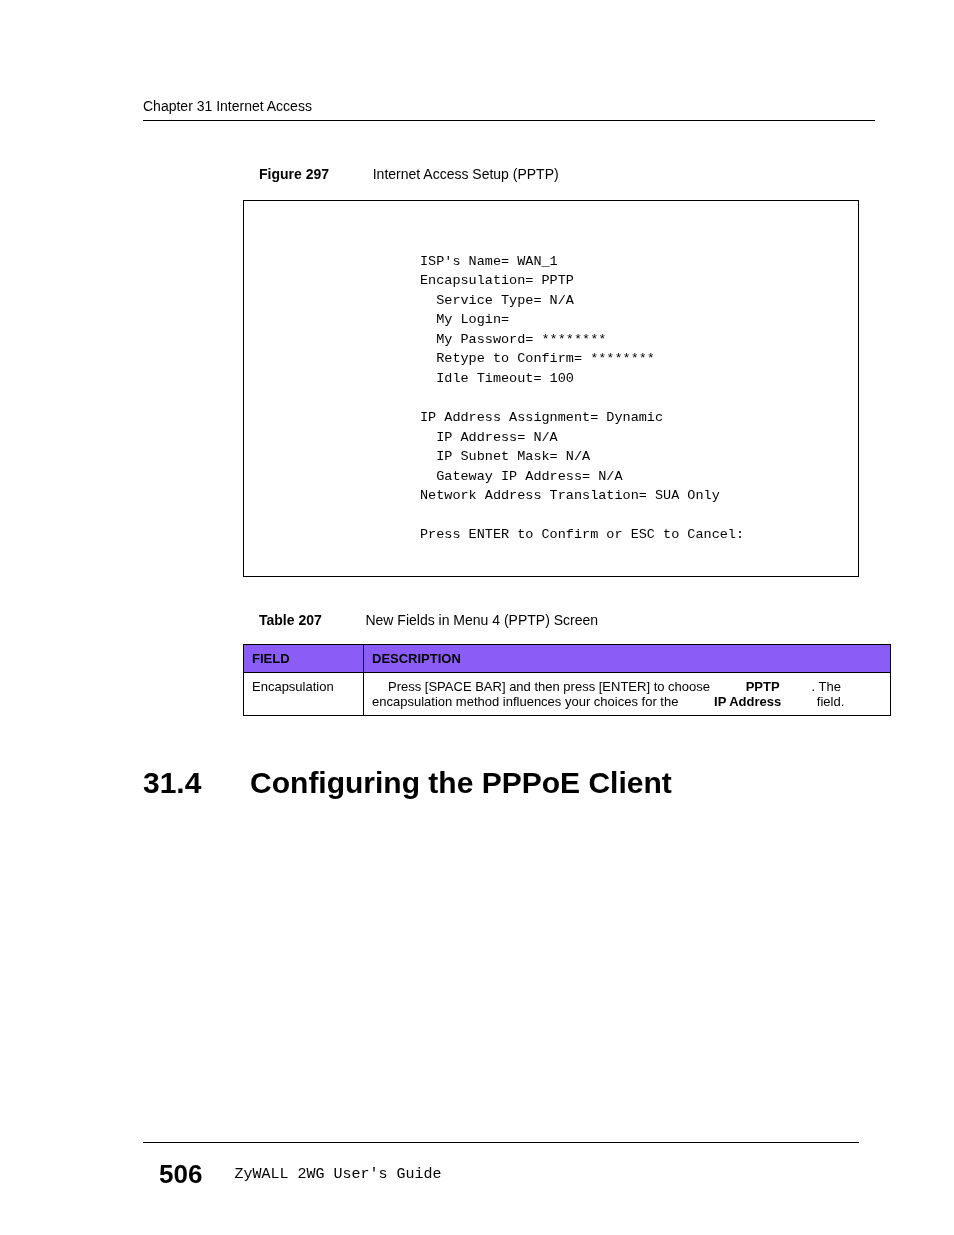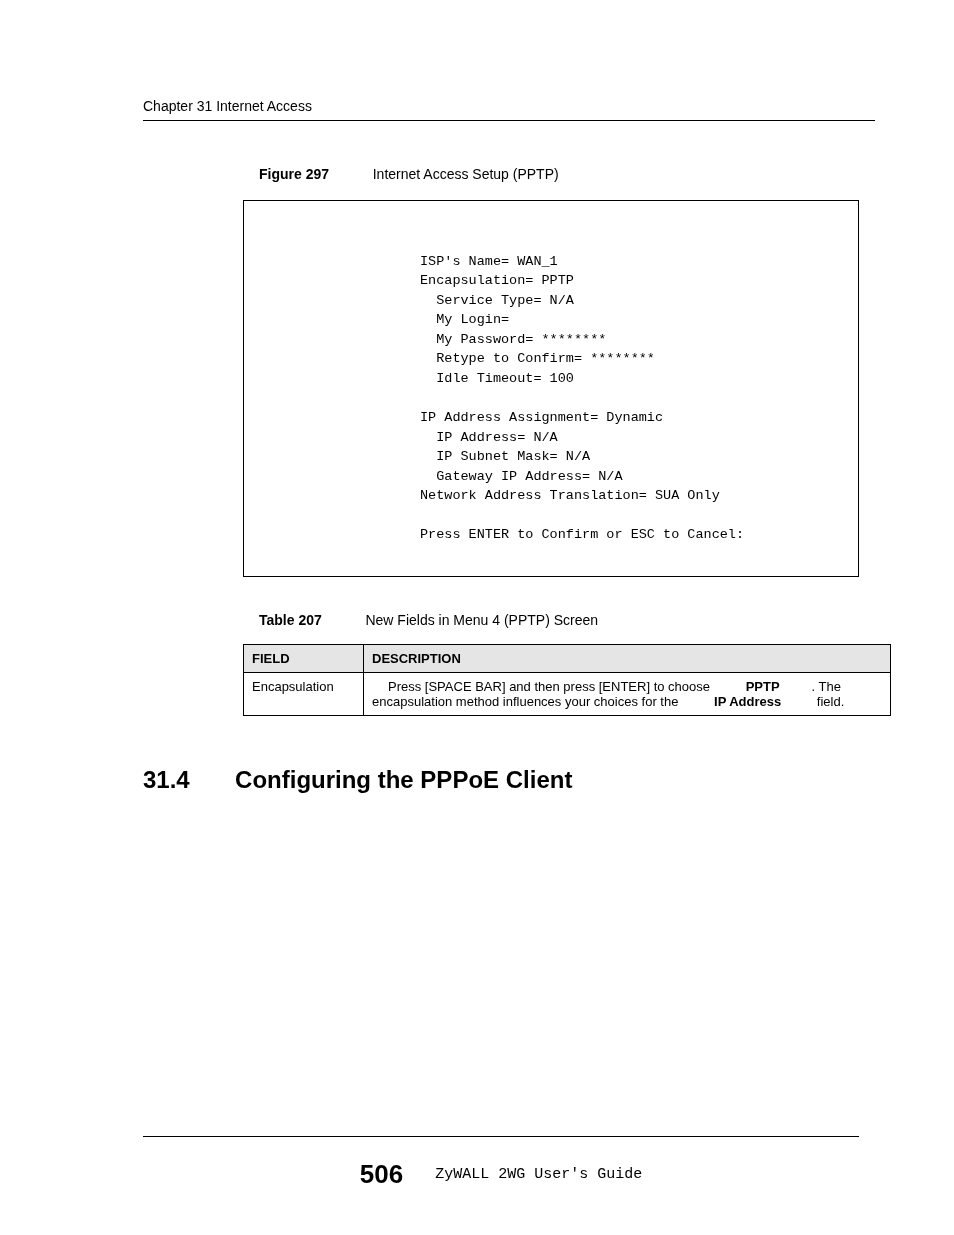--- a/index.html
+++ b/index.html
@@ -65,40 +65,40 @@
       font-size: 13px;
       margin-bottom: 50px;
     }
     th, td {
       border: 1px solid #000;
       padding: 6px 8px;
       text-align: left;
       vertical-align: top;
     }
     th {
-      background: #e5e5e5;
+      background: #8b5cf6;
       font-weight: bold;
       font-variant: small-caps;
     }
     .section-heading {
       font-family: Arial, sans-serif;
-      font-size: 24px;
+      font-size: 30px;
       font-weight: bold;
       margin-left: -100px;
       margin-bottom: 20px;
     }
     .footer {
       position: absolute;
       bottom: 45px;
       left: 95px;
       right: 111px;
       border-top: 1.5px solid #000;
-      padding-top: 6px;
+      padding-top: 0;
       display: flex;
-      justify-content: center;
+      justify-content: flex-start;
       align-items: center;
     }
     .page-num {
       font-family: Arial, sans-serif;
       font-size: 26px;
       font-weight: bold;
     }
     .guide-name {
       font-family: Liberation Mono, monospace;
       font-size: 15px;

